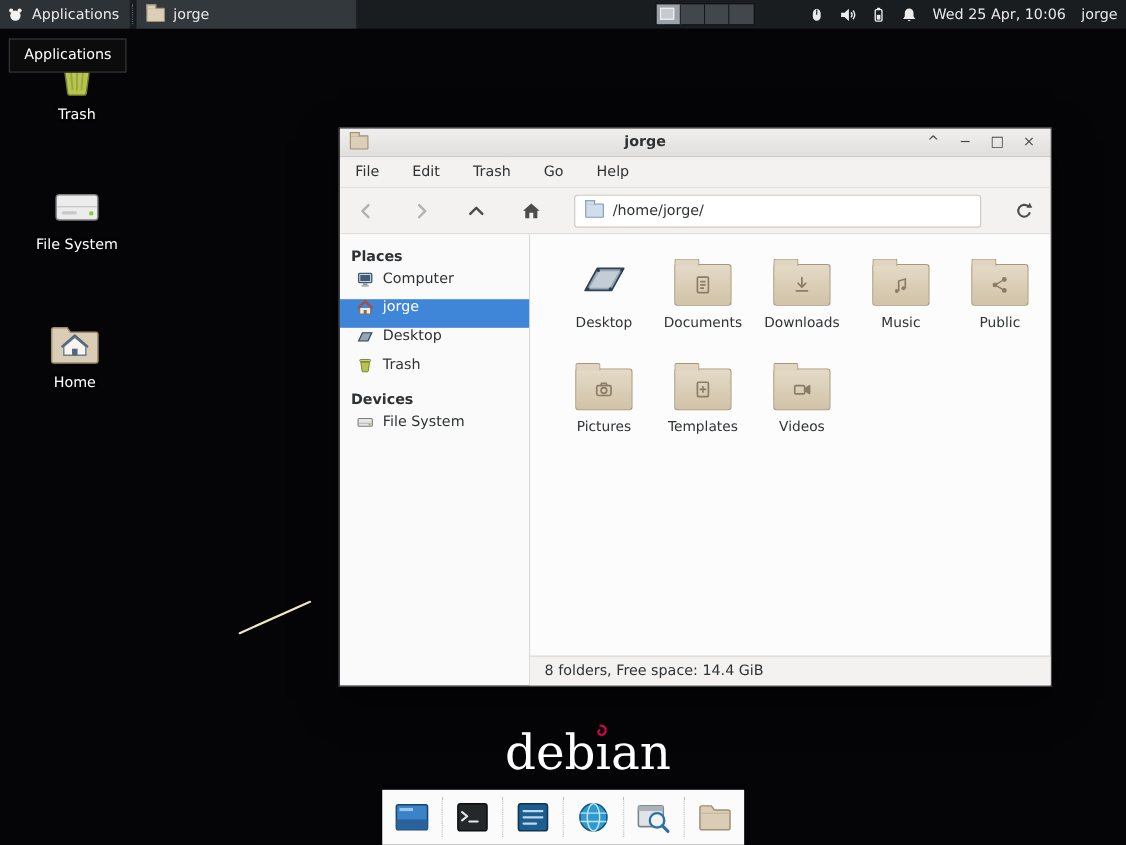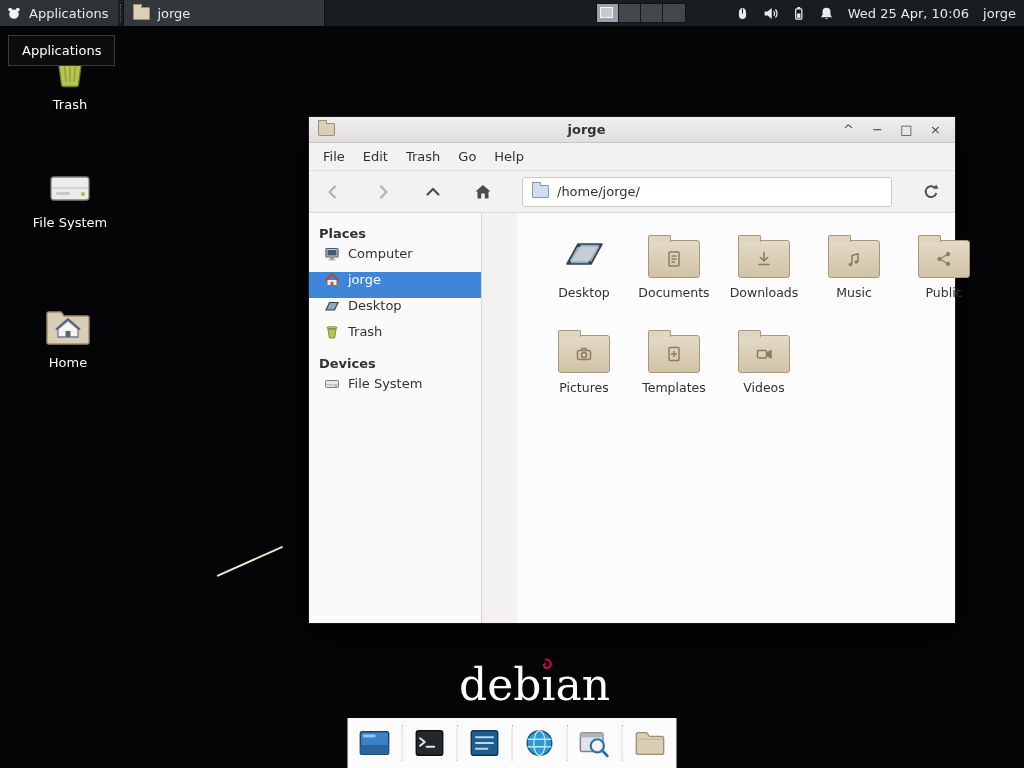--- a/index.html
+++ b/index.html
@@ -27,47 +27,47 @@
 
   
   .tooltip{position:absolute;left:8px;top:35px;background:#0c0c0c;border:1px solid #3a3a3a;
     color:#fff;font-size:13px;padding:7px 13px;z-index:60;}
 
   
   .d-icon{position:absolute;width:108px;display:flex;flex-direction:column;align-items:center;gap:7px;
     color:#fff;font-size:13px;text-shadow:0 1px 2px #000,0 0 3px #000;}
   #d-trash{left:16px;top:48px;}
   #d-fs{left:16px;top:168px;}
-  #d-home{left:14px;top:306px;align-items:center;}
+  #d-home{left:14px;top:292px;align-items:center;}
 
   .line-artifact{position:absolute;left:217px;top:575px;width:72px;height:2px;background:#efe9c4;
     transform:rotate(-24deg);transform-origin:0 50%;border-radius:2px;}
 
   
   .debian{position:absolute;left:459px;top:661px;font-family:"DejaVu Serif","Liberation Serif",serif;
     font-size:44px;color:#fff;display:flex;align-items:flex-start;line-height:1.1;}
   .debian .i-wrap{position:relative;}
   .debian .swirl{position:absolute;left:-2px;top:-3px;}
 
   
   .window{position:absolute;left:308px;top:116px;width:648px;height:508px;background:#f3f2f1;
     border:1px solid #15181b;box-shadow:0 12px 32px rgba(0,0,0,.6);display:flex;flex-direction:column;z-index:10;}
   .titlebar{height:26px;background:linear-gradient(#f0efee,#e1dfdd);border-bottom:1px solid #c9c5c0;
     display:flex;align-items:center;padding:0 9px;gap:8px;flex:0 0 auto;}
   .titlebar .title{flex:1;text-align:center;font-weight:bold;font-size:13px;color:#2f3234;}
   .tb-btn{width:21px;text-align:center;color:#45484b;font-size:13px;line-height:1;}
   .menubar{height:28px;display:flex;align-items:center;padding:0 5px;background:#f3f2f1;
-    border-bottom:1px solid #e2e0dd;font-size:13px;color:#2f3234;flex:0 0 auto;}
+    border-bottom:1px solid #e2e0dd;font-size:13px;color:#2f3234;flex:0 0 auto;gap:12px;}
   .mi{padding:4px 9px;}
   .toolbar{height:42px;display:flex;align-items:center;padding:0 8px;gap:18px;background:#f3f2f1;
     border-bottom:1px solid #dcd9d5;flex:0 0 auto;}
   .tool-btn{width:32px;height:30px;display:flex;align-items:center;justify-content:center;}
   .location{flex:1;height:30px;background:#fff;border:1px solid #cdc7c1;border-radius:3px;
     display:flex;align-items:center;padding:0 9px;gap:8px;font-size:13px;color:#2f3234;margin:0 5px;}
-  .content{flex:1;display:flex;min-height:0;gap:35px;}
+  .content{flex:1;display:flex;min-height:0;}
   .sidebar{width:173px;background:#fbfafa;border-right:1px solid #d8d5d1;padding-top:7px;
     font-size:13px;color:#2f3234;flex:0 0 auto;}
   .side-h{font-weight:bold;padding:6px 10px 5px;}
   .side-item{display:flex;align-items:flex-start;gap:8px;height:26px;padding-left:15px;}
   .side-item.selected{background:#3f86d8;color:#fff;}
   .main{flex:1;display:flex;flex-direction:column;background:#fcfcfc;min-width:0;}
   .iconview{flex:1;padding:15px 0 0 22px;display:grid;grid-template-columns:repeat(5,90px);
     grid-auto-rows:95px;align-content:start;}
   .fitem{display:flex;flex-direction:column;align-items:center;gap:7px;width:90px;}
   .ficon{height:50px;display:flex;align-items:flex-end;justify-content:center;}
@@ -419,20 +419,23 @@
                     <rect x="3.5" y="6.5" width="9" height="7.5" rx="1" fill="none"></rect>
                     <path d="M12.5 9.5 l4.5-2.8 v7.1 l-4.5-2.8" fill="#8b7c66" stroke-linejoin="round"></path>
                   </g>
                 </svg>
           </span>
             </span>
           <span class="flabel">Videos</span>
         </div>
 
       </div>
+      <div class="statusbar">
+        <span>8 folders, Free space: 14.4 GiB</span>
+      </div>
     </div>
   </div>
 </div>
 
 <div class="debian">
   <span>deb</span>
     <span class="i-wrap"><span>ı</span><svg class="swirl" width="13" height="13" viewBox="0 0 13 13">
         <path d="M6.8 1.6 C 10.6 1.6 12.3 4.4 11.6 7 C 10.9 9.6 8.2 10.6 6.3 9.6 C 4.7 8.8 4.5 6.6 5.9 5.9" fill="none" stroke="#d70751" stroke-width="2" stroke-linecap="round"></path>
       </svg></span>
     <span>an</span>

